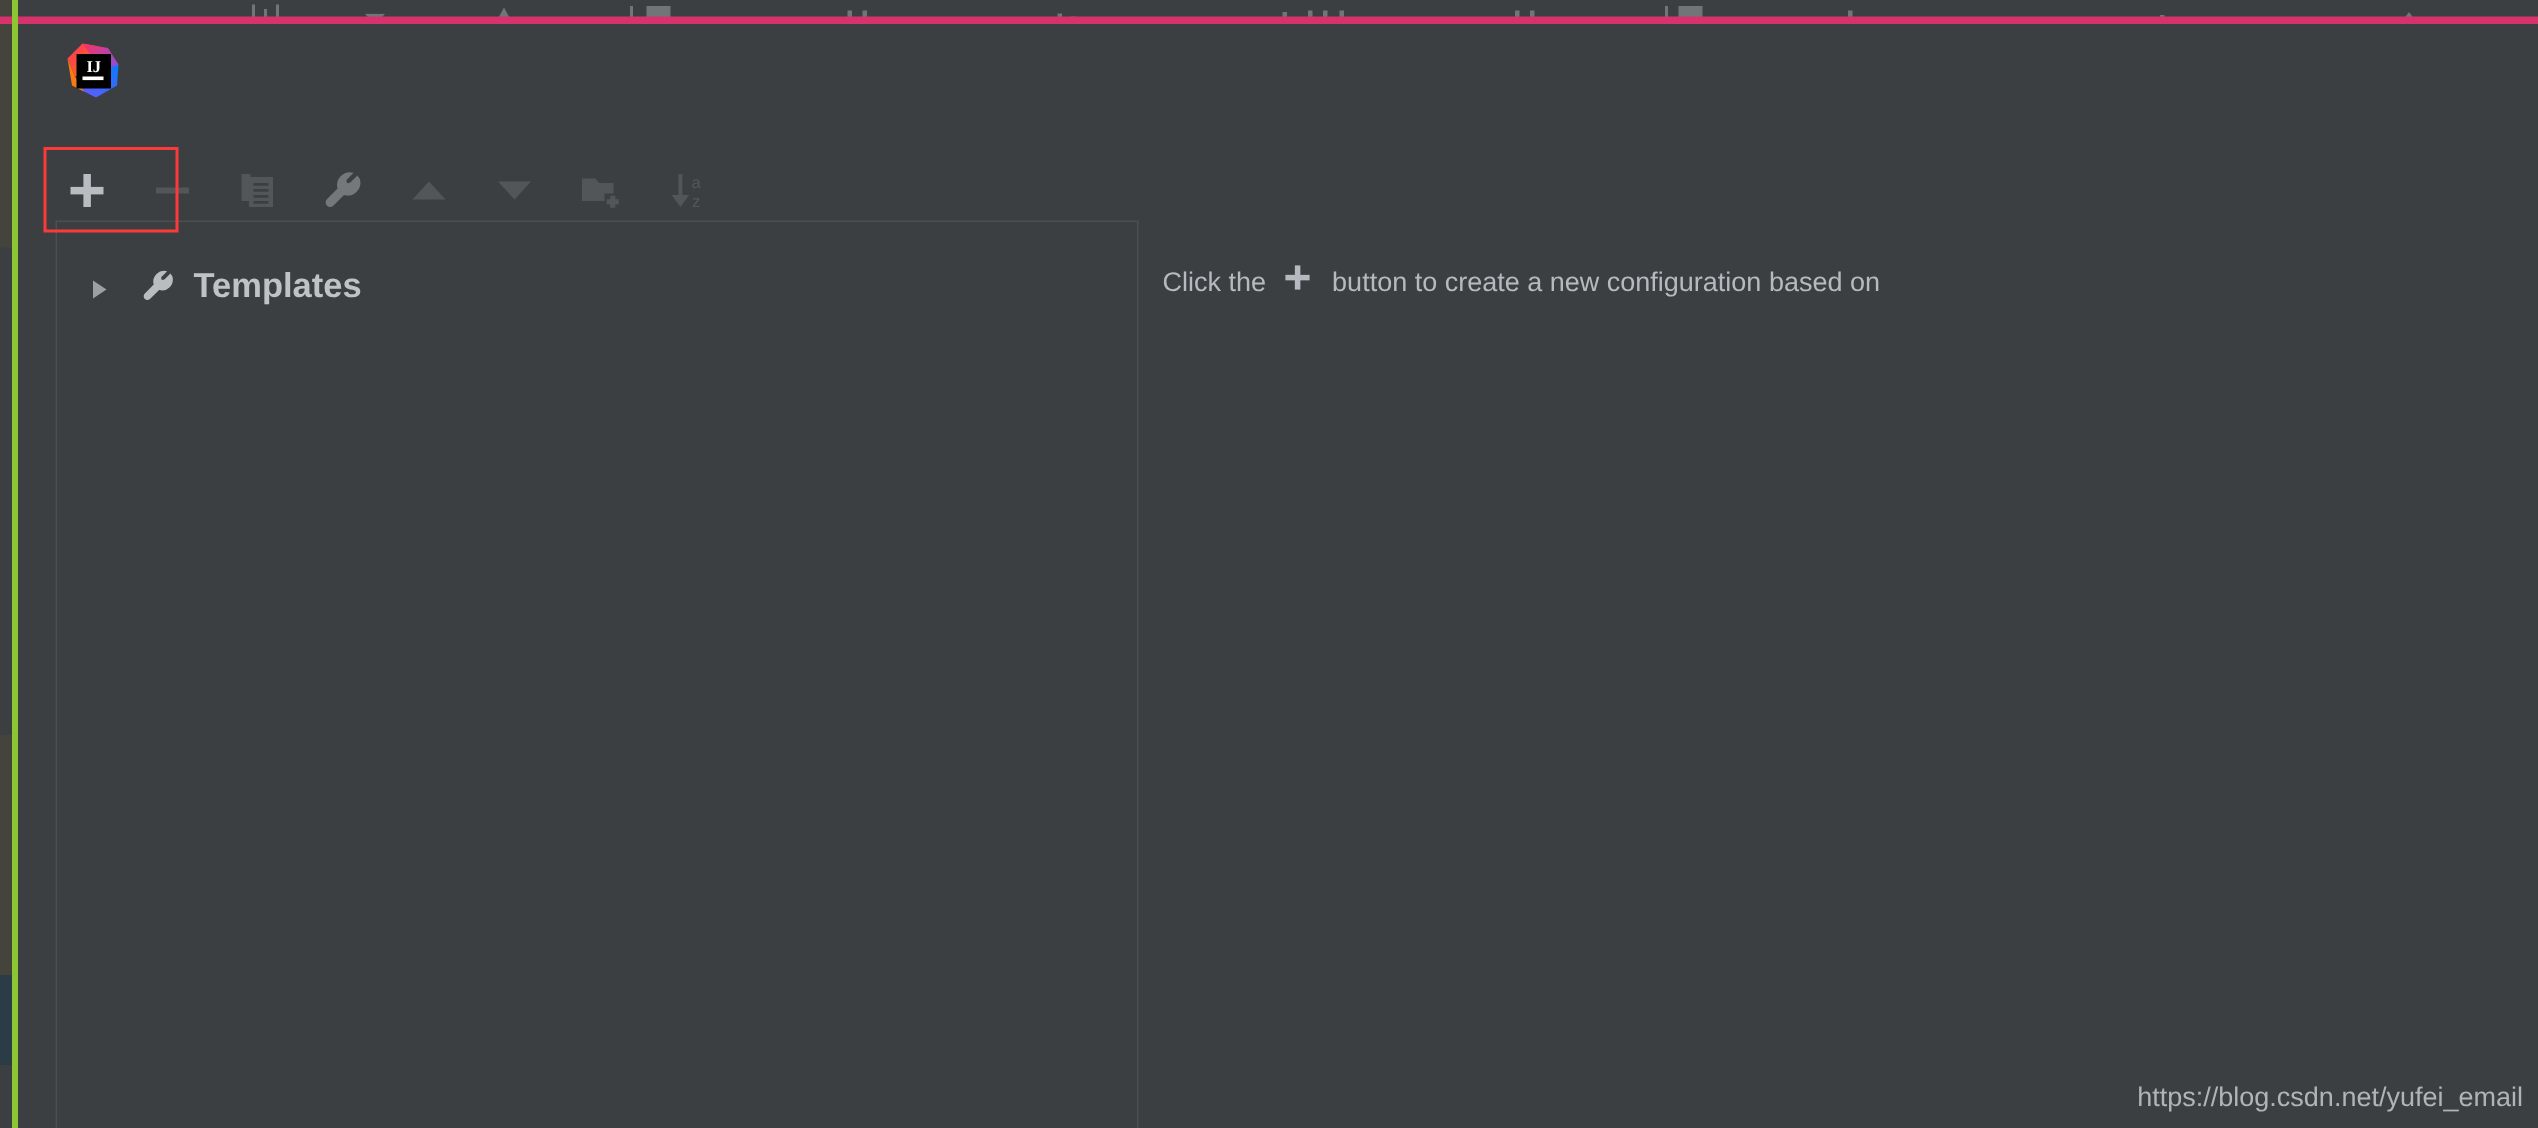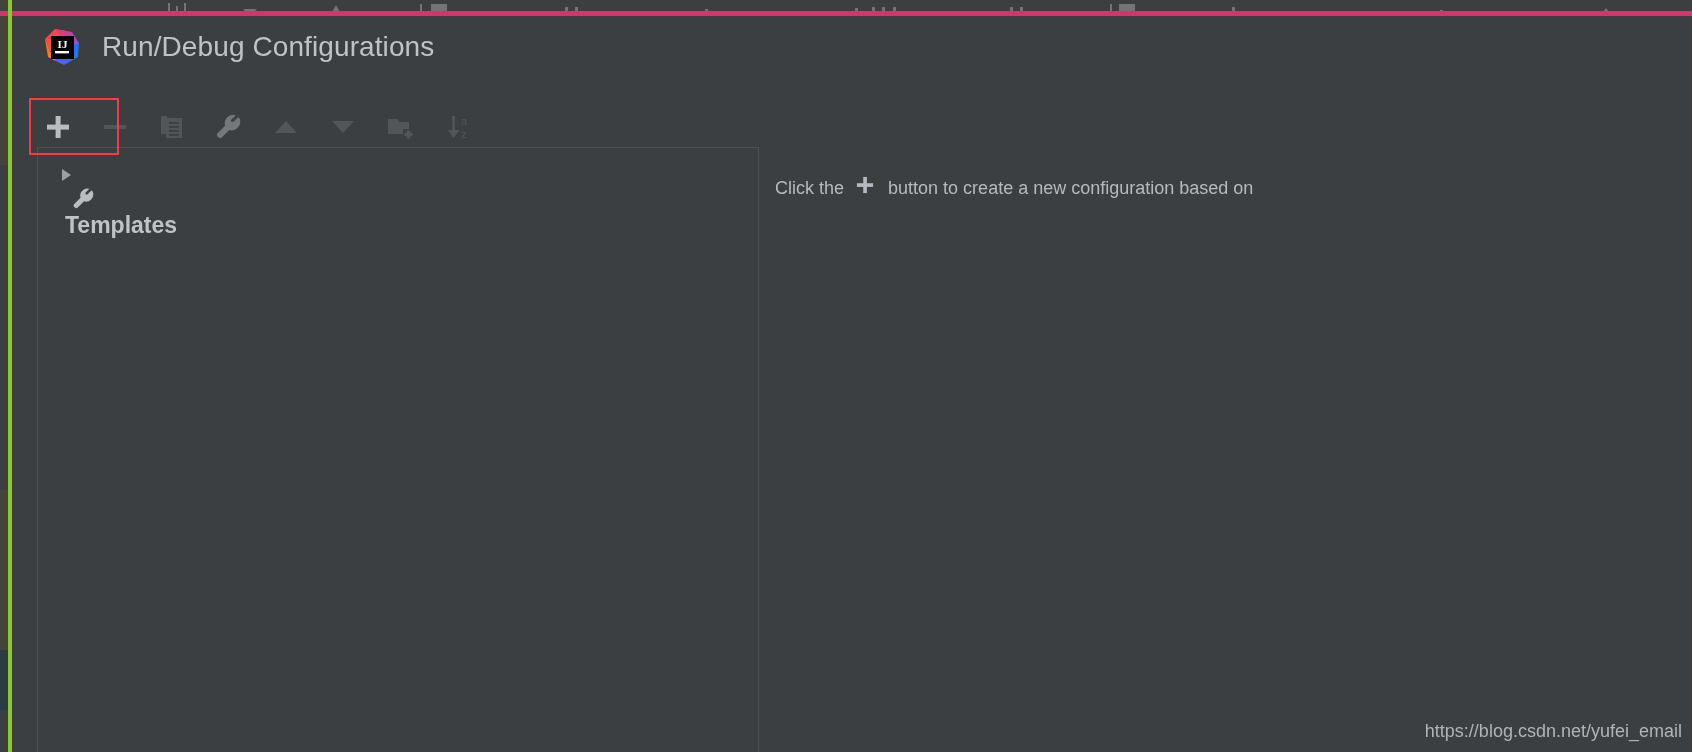--- a/index.html
+++ b/index.html
@@ -144,25 +144,24 @@
     top: 131px;
     width: 722px;
     height: 605px;
     background: #3c3f41;
     border: 1px solid #4b4f51;
     border-bottom: none;
     box-sizing: border-box;
   }
   .tree-row {
     display: flex;
-    align-items: flex-start;
+    align-items: flex-end;
     height: 40px;
     margin-top: 16px;
     padding-left: 17px;
-    flex-direction: column;
   }
   .tree-toggle {
     width: 22px;
     height: 22px;
     display: flex;
     align-items: center;
     justify-content: center;
     flex: 0 0 auto;
   }
   .tree-node-icon {
@@ -277,21 +276,20 @@
         </defs>
         <polygon points="3,12 13,2 24,4 20,20 8,24" fill="url(#ijA)"></polygon>
         <polygon points="13,2 30,5 37,16 24,30 20,12" fill="url(#ijB)"></polygon>
         <polygon points="37,16 36,30 22,38 10,32 22,22" fill="url(#ijC)"></polygon>
         <polygon points="3,12 8,24 14,34 6,30" fill="#f97a12"></polygon>
         <rect x="9" y="9" width="23" height="23" fill="#000000"></rect>
         <text x="20.5" y="21" font-family="'Liberation Serif',serif" font-size="11" font-weight="bold" fill="#ffffff" text-anchor="middle">IJ</text>
         <rect x="13" y="24" width="14" height="2.4" fill="#ffffff"></rect>
       </svg>
     </div>
-    <div class="dialog-title">Run/Debug Configurations</div>
   </div>
 
   <div class="toolbar">
 
     <div class="tb-btn">
       <svg width="30" height="30" viewBox="0 0 30 30">
         <rect x="12.6" y="4" width="5" height="22" fill="#b9bdc1"></rect>
         <rect x="4" y="12.6" width="22" height="5" fill="#b9bdc1"></rect>
       </svg>
     </div>

